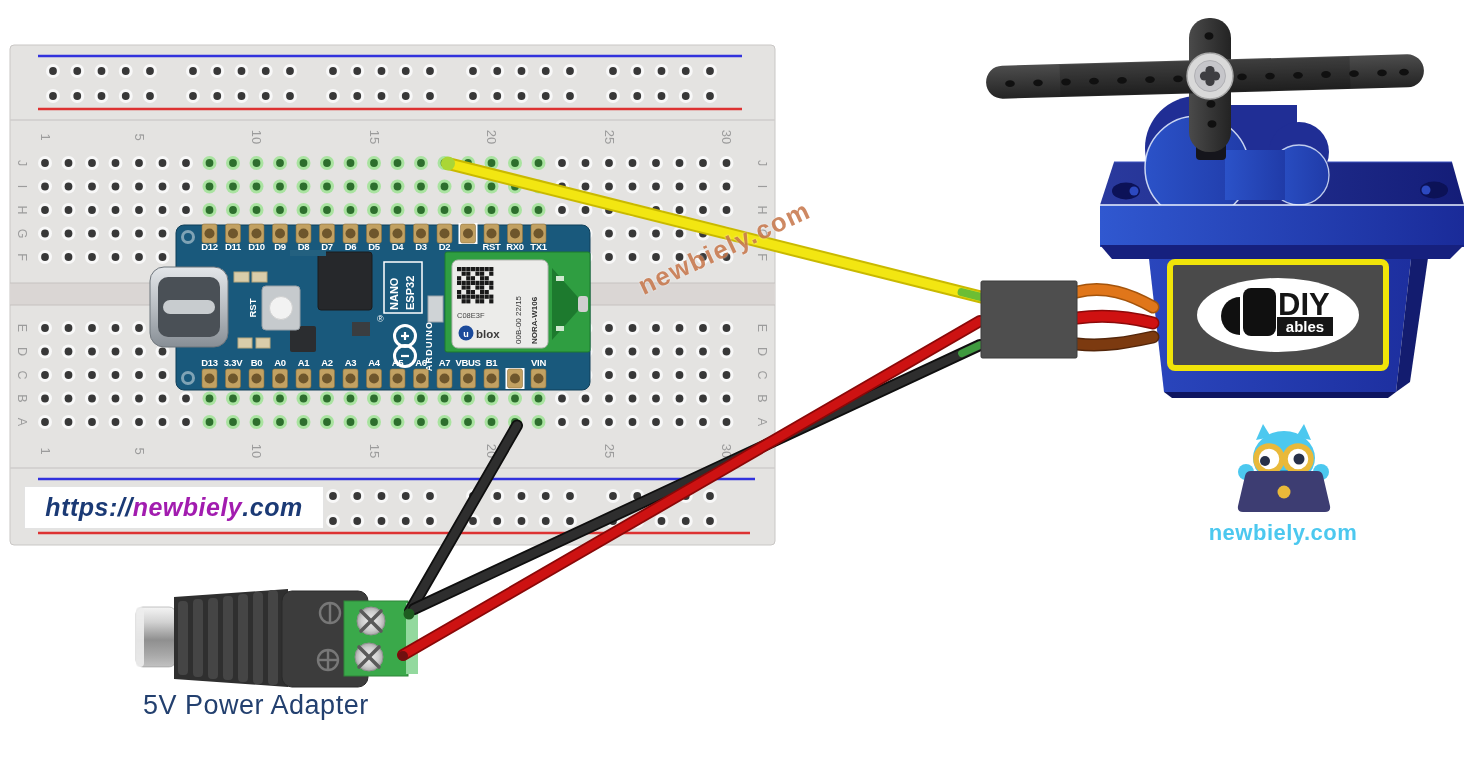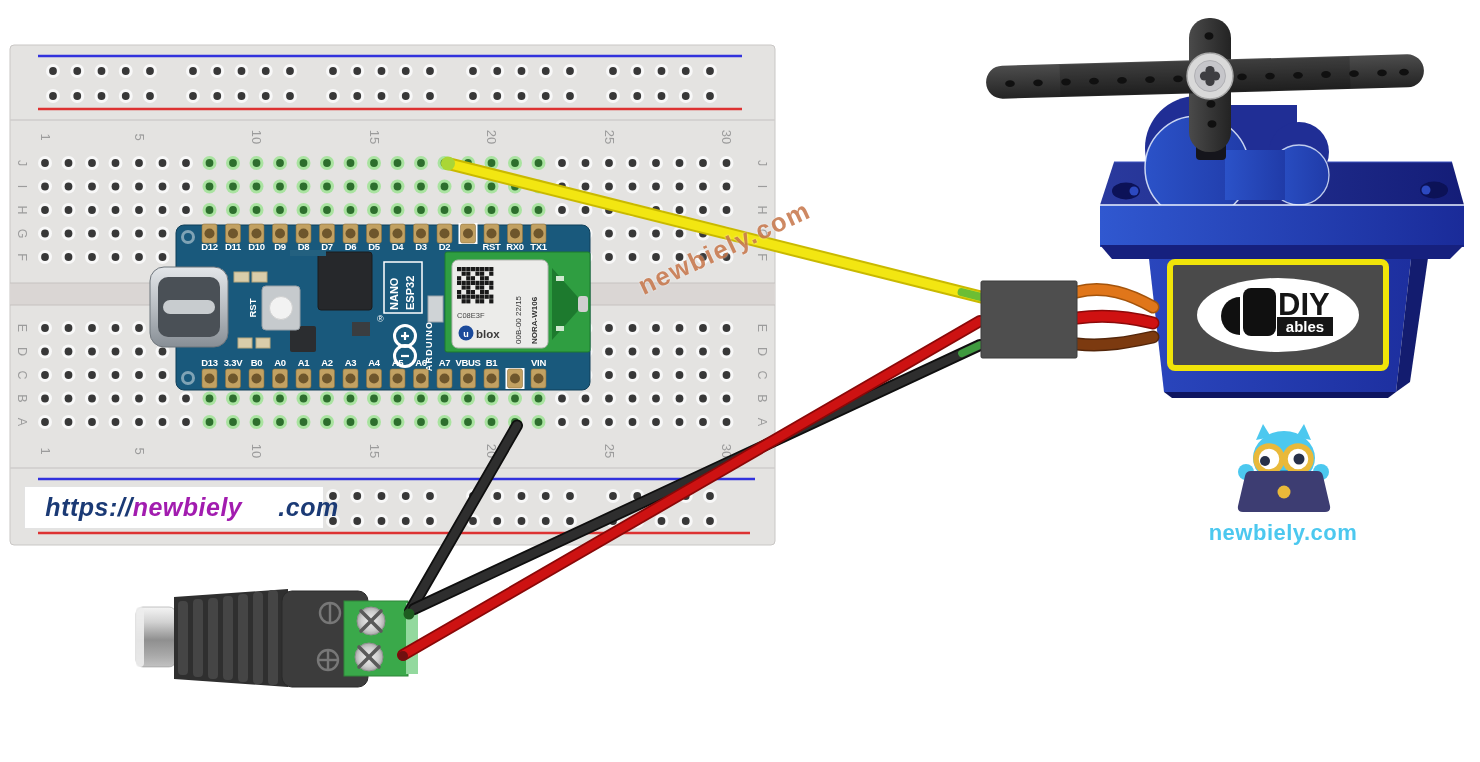--- a/index.html
+++ b/index.html
@@ -2,21 +2,21 @@
 <html><head>
 <meta charset="utf-8">
 <style>
   html,body{margin:0;padding:0;background:#fff;}
   #canvas{position:relative;width:1480px;height:762px;background:#ffffff;overflow:hidden;
           font-family:"Liberation Sans",sans-serif;}
   .layer{position:absolute;left:0;top:0;width:1480px;height:762px;}
   #url-label{position:absolute;left:24px;top:486px;width:298px;height:41px;background:#ffffff;
              border:1px solid #e3e3e3;display:flex;align-items:center;justify-content:center;
              font-size:25px;font-weight:bold;font-style:italic;letter-spacing:.5px;}
-  #url-label .pfx,#url-label .sfx{color:#1b3a75;margin-left:36px;}
+  #url-label .pfx,#url-label .sfx{color:#1b3a75;}
   #url-label .brand{color:#a21caf;}
   #watermark{position:absolute;left:640px;top:272px;transform:rotate(-25deg);transform-origin:0 50%;
              font-size:26px;font-weight:bold;letter-spacing:1.5px;color:#c8794e;opacity:.88;
              text-shadow:0 0 2px rgba(255,255,255,.85);white-space:nowrap;}
   #adapter-label{position:absolute;left:143px;top:690px;font-size:27px;color:#23406f;
                  letter-spacing:.5px;white-space:nowrap;}
   text{font-family:"Liberation Sans",sans-serif;}
 </style>
 </head>
 <body>
@@ -1136,20 +1136,21 @@
       <circle cx="371" cy="621" r="14" fill="url(#gScrew)" stroke="#8f8f8f"></circle>
       <line x1="361" y1="611" x2="381" y2="631" stroke="#5a5a5a" stroke-width="3.6" stroke-linecap="round"></line>
       <line x1="361" y1="631" x2="381" y2="611" stroke="#5a5a5a" stroke-width="3.6" stroke-linecap="round"></line>
     </g>
     <g>
       <circle cx="369" cy="657" r="14" fill="url(#gScrew)" stroke="#8f8f8f"></circle>
       <line x1="359" y1="647" x2="379" y2="667" stroke="#5a5a5a" stroke-width="3.6" stroke-linecap="round"></line>
       <line x1="359" y1="667" x2="379" y2="647" stroke="#5a5a5a" stroke-width="3.6" stroke-linecap="round"></line>
     </g>
   </svg>
+  <div id="adapter-label">5V Power Adapter</div>
 
   <svg class="layer" id="servo-layer" viewBox="0 0 1480 762">
     <defs>
       <linearGradient id="gBody" x1="0" y1="0" x2="1" y2="0">
         <stop offset="0" stop-color="#2a46bd"></stop>
           <stop offset="1" stop-color="#1d2f9f"></stop>
       </linearGradient>
       <linearGradient id="gFlangeTop" x1="0" y1="0" x2="1" y2="0">
         <stop offset="0" stop-color="#2a3a9e"></stop>
           <stop offset="1" stop-color="#141d78"></stop>

